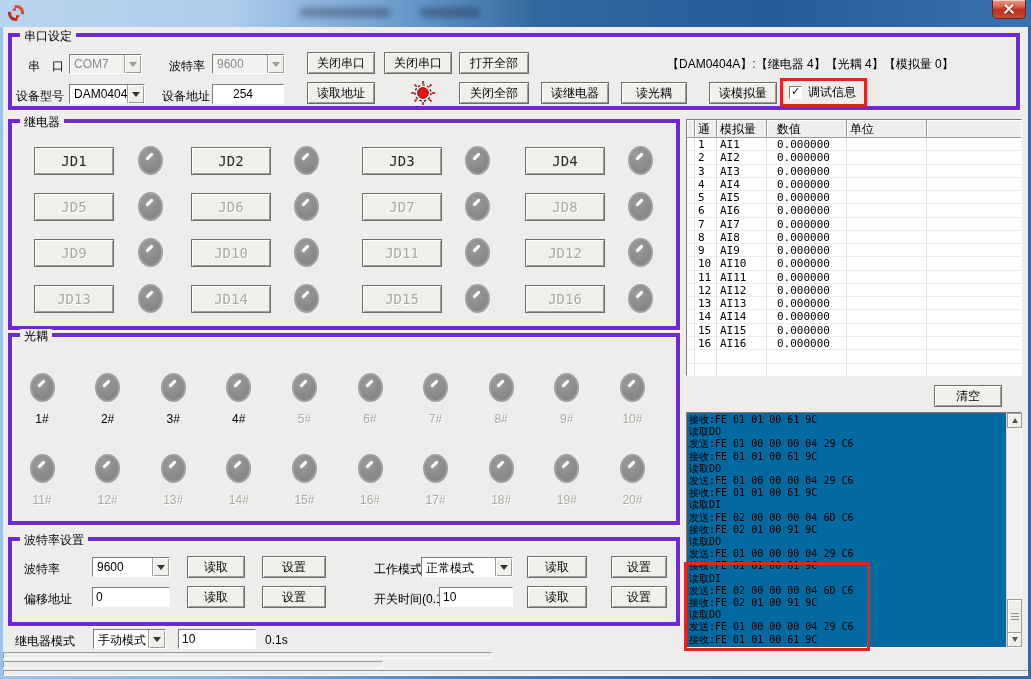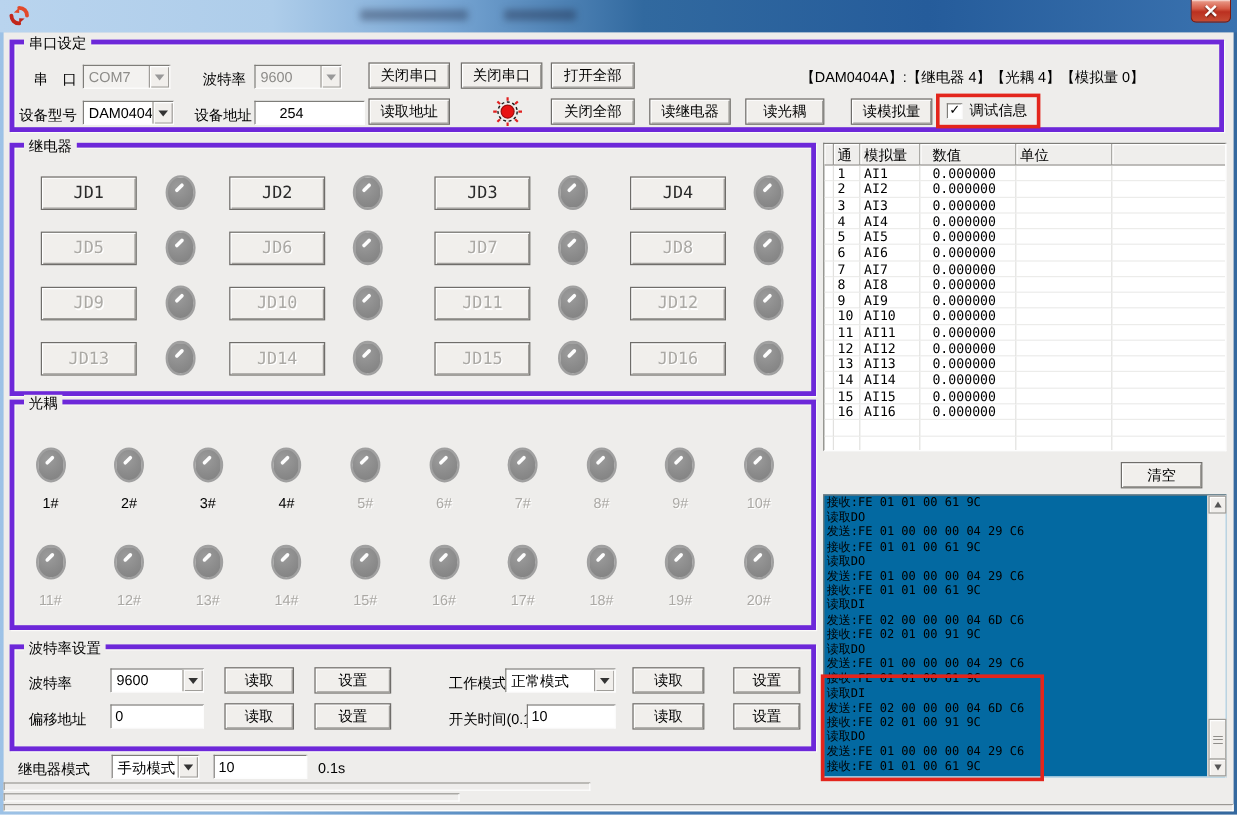--- a/index.html
+++ b/index.html
@@ -135,21 +135,21 @@
       <span class="lbl" style="left:655px;top:19px;">【DAM0404A】:【继电器  4】【光耦 4】【模拟量 0】</span>
 
       <span class="lbl" style="left:4px;top:51px;">设备型号</span>
       <div class="combo" style="left:57px;top:47px;width:76px;height:20px;">
         <span class="combo-text">DAM0404A</span>
         <span class="combo-arrow">
             <span class="tri-down"></span>
           </span>
       </div>
       <span class="lbl" style="left:150px;top:51px;">设备地址</span>
-      <input class="tfield" style="left: 200px; top: 47px; width: 92px; height: 20px; padding-left: 20px;" value="254">
+      <input class="tfield" style="left: 200px; top: 47px; width: 72px; height: 20px; padding-left: 20px;" value="254">
       <div class="btn" style="left:295px;top:45px;width:68px;height:22px;">读取地址</div>
 
       <svg class="runled" style="left:398px;top:43px;" width="26" height="26" viewBox="0 0 26 26">
         <g stroke="#e02020" stroke-width="1.8">
           <line x1="13" y1="1" x2="13" y2="4"></line>
             <line x1="13" y1="22" x2="13" y2="25"></line>
           <line x1="1" y1="13" x2="4" y2="13"></line>
             <line x1="22" y1="13" x2="25" y2="13"></line>
           <line x1="4.5" y1="4.5" x2="6.7" y2="6.7"></line>
             <line x1="19.3" y1="19.3" x2="21.5" y2="21.5"></line>

